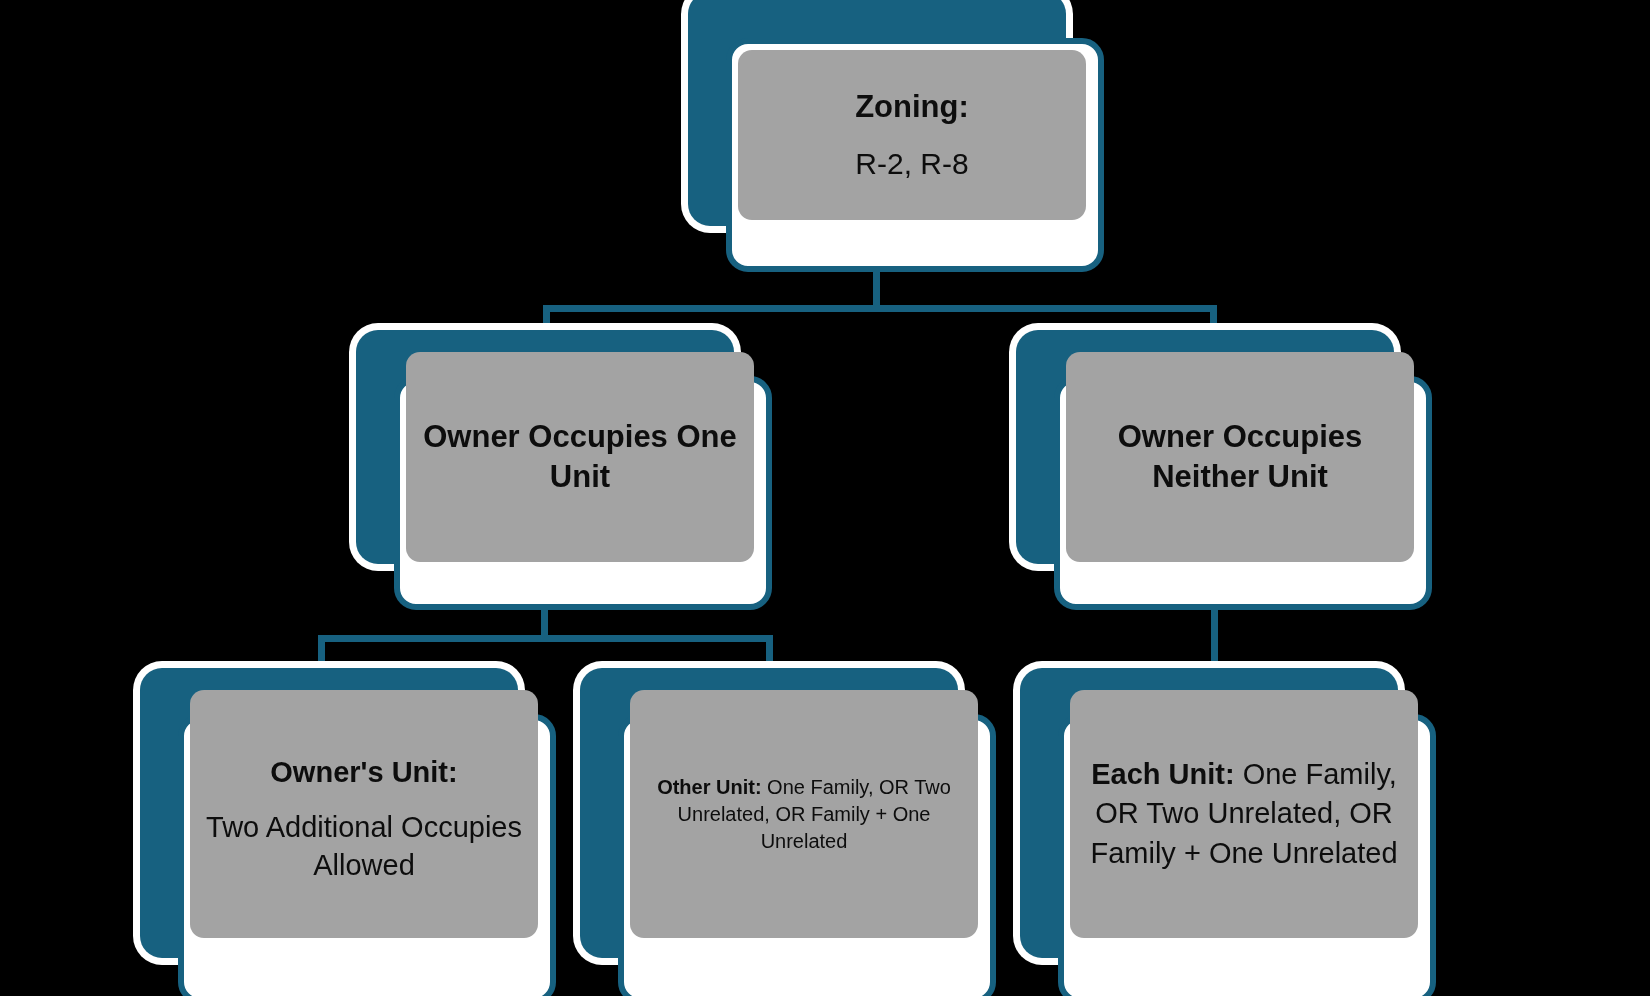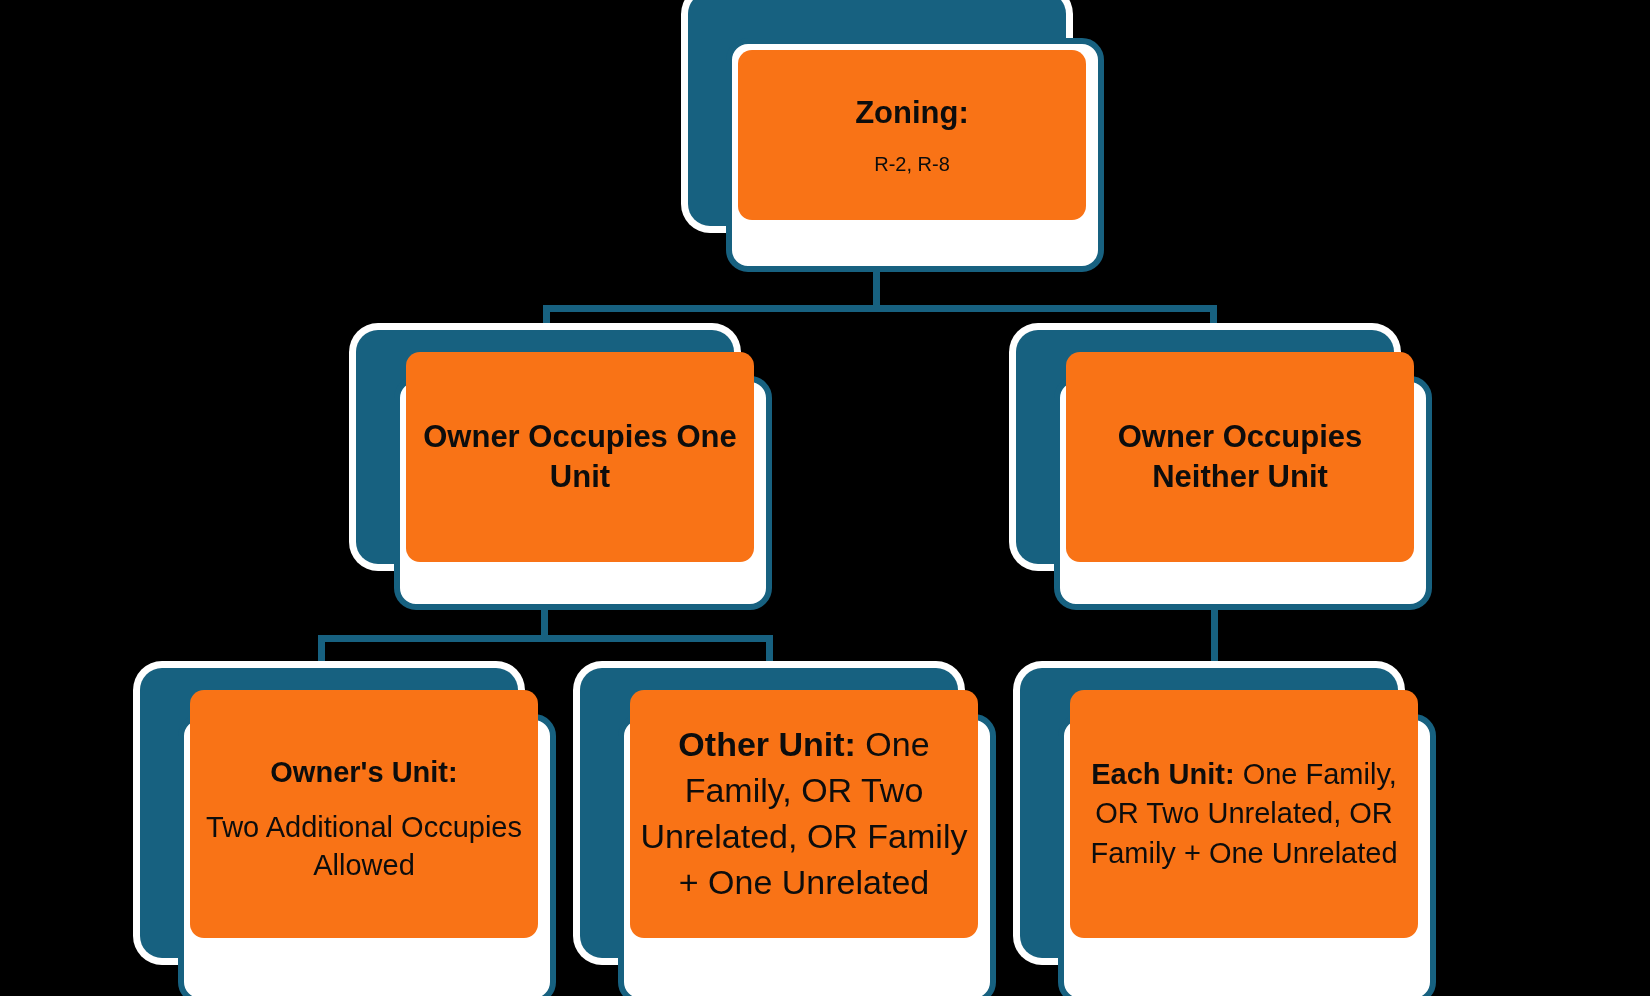--- a/index.html
+++ b/index.html
@@ -49,21 +49,21 @@
     border-radius: 22px;
     box-sizing: border-box;
   }
   
   .node .panel {
     position: absolute;
     left: 50px;
     top: 16px;
     right: 18px;
     bottom: 56px;
-    background: #f97316;
+    background: #a3a3a3;
     border-radius: 14px;
     box-sizing: border-box;
     display: flex;
     flex-direction: column;
     align-items: center;
     justify-content: center;
     text-align: center;
     padding: 6px 10px;
     overflow: hidden;
   }
@@ -78,38 +78,38 @@
   .panel .mix {
     color: #0d0d0d;
     font-weight: normal;
   }
   .panel .mix b { font-weight: bold; }
 
   
   #n-root     { left: 688px;  top: -8px;  width: 416px; height: 280px; }
   #n-root .panel { left: 50px; top: 58px; right: 18px; bottom: 52px; }
   #n-root .hd { font-size: 31px; margin-bottom: 22px; }
-  #n-root .bd { font-size: 20px; }
+  #n-root .bd { font-size: 30px; }
 
   #n-own1     { left: 356px;  top: 330px; width: 416px; height: 280px; }
   #n-own1 .panel { left: 50px; top: 22px; right: 18px; bottom: 48px; }
   #n-own1 .hd { font-size: 31px; line-height: 1.28; }
 
   #n-own0     { left: 1016px; top: 330px; width: 416px; height: 280px; }
   #n-own0 .panel { left: 50px; top: 22px; right: 18px; bottom: 48px; }
   #n-own0 .hd { font-size: 31px; line-height: 1.28; }
 
   #n-ou       { left: 140px;  top: 668px; width: 416px; height: 336px; }
   #n-ou .panel { left: 50px; top: 22px; right: 18px; bottom: 66px; }
   #n-ou .hd { font-size: 29px; margin-bottom: 20px; margin-top: 12px; }
   #n-ou .bd { font-size: 29px; line-height: 1.3; }
 
   #n-otu      { left: 580px;  top: 668px; width: 416px; height: 336px; }
   #n-otu .panel { left: 50px; top: 22px; right: 18px; bottom: 66px; }
-  #n-otu .mix { font-size: 34px; line-height: 1.35; }
+  #n-otu .mix { font-size: 20px; line-height: 1.35; }
 
   #n-eu       { left: 1020px; top: 668px; width: 416px; height: 336px; }
   #n-eu .panel { left: 50px; top: 22px; right: 18px; bottom: 66px; }
   #n-eu .mix { font-size: 29px; line-height: 1.35; }
 </style>
 </head>
 <body>
 
 <div id="stage">
 

